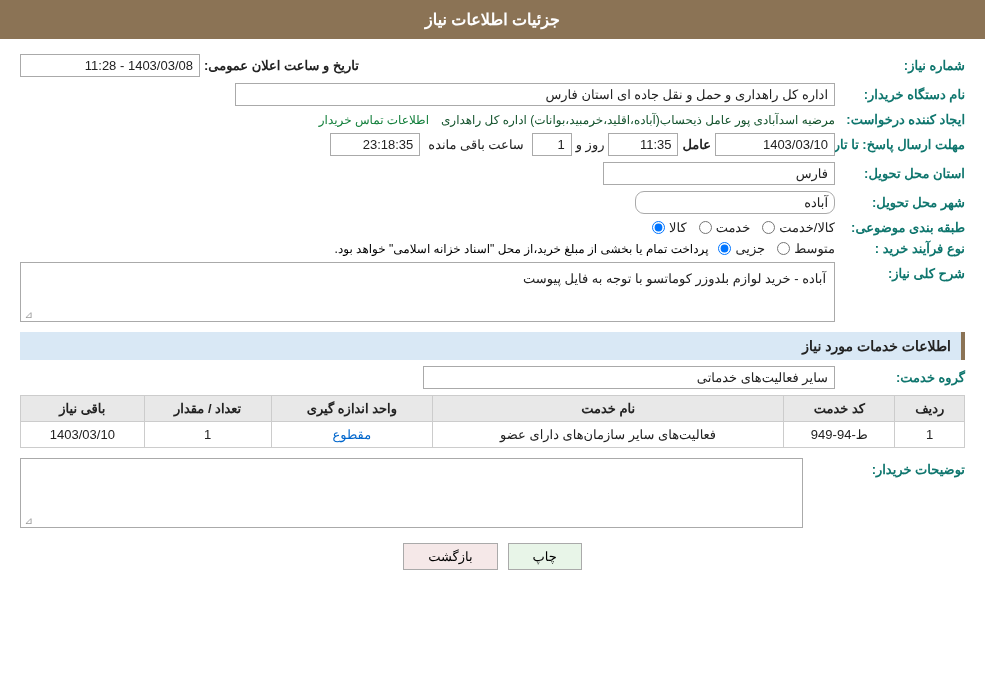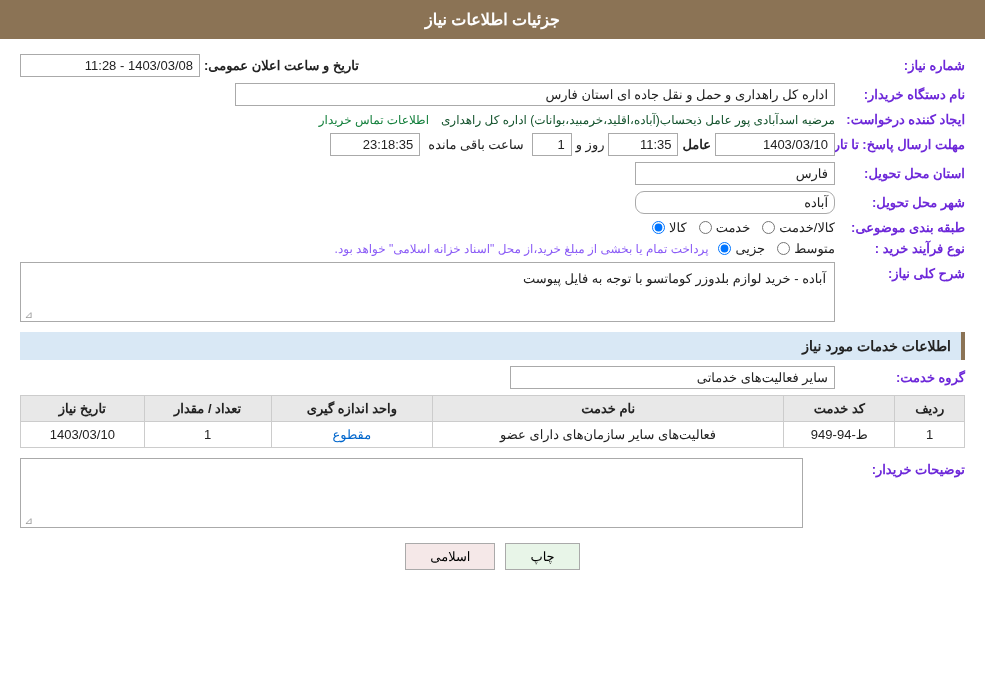--- a/index.html
+++ b/index.html
@@ -21,21 +21,21 @@
       color: #fff;
       text-align: center;
       padding: 10px 0;
       font-size: 16px;
       font-weight: bold;
     }
     .content {
       padding: 15px 20px;
     }
     .label-cell {
-      color: #6d28d9;
+      color: #0f766e;
       white-space: nowrap;
       text-align: right;
       font-weight: bold;
       width: 130px;
     }
     .input-box {
       border: 1px solid #aaa;
       background: #fff;
       padding: 3px 6px;
       min-height: 22px;
@@ -181,21 +181,21 @@
       <span class="inline-label">عامل</span>
       <span class="input-box" style="width:70px;">11:35</span>
       <span style="margin:0 4px;">روز و</span>
       <span class="input-box" style="width:40px;">1</span>
       <span style="margin:0 8px;">ساعت باقی مانده</span>
       <span class="input-box" style="width:90px;">23:18:35</span>
     </div>
 
     <div class="info-row" style="margin-bottom:6px;">
       <span class="label-cell">استان محل تحویل:</span>
-      <span class="input-box" style="width:200px;">فارس</span>
+      <span class="input-box" style="width:232px;">فارس</span>
     </div>
 
     <div class="info-row" style="margin-bottom:6px;">
       <span class="label-cell">شهر محل تحویل:</span>
       <span class="input-box" style="width:200px;border-radius:9px;">آباده</span>
     </div>
 
     <div class="info-row" style="margin-bottom:6px;">
       <span class="label-cell">طبقه بندی موضوعی:</span>
       <div class="radio-group">
@@ -219,49 +219,49 @@
       <div class="radio-group">
         <div class="radio-item">
           <span>متوسط</span>
           <input type="radio" name="purchase_type" style="">
         </div>
         <div class="radio-item">
           <span>جزیی</span>
           <input type="radio" name="purchase_type" checked="" style="">
         </div>
       </div>
-      <span style="margin-right:10px; font-size:12px; color:#8b5cf6;">پرداخت تمام یا بخشی از مبلغ خرید،از محل "اسناد خزانه اسلامی" خواهد بود.</span>
+      <span style="margin-right:10px; font-size:12px; color:#000000;">پرداخت تمام یا بخشی از مبلغ خرید،از محل "اسناد خزانه اسلامی" خواهد بود.</span>
     </div>
 
     <div class="info-row" style="margin-bottom:6px; align-items:flex-start;">
       <span class="label-cell" style="font-weight:bold; padding-top:4px;">شرح کلی نیاز:</span>
       <div class="textarea-container" style="flex:1; position:relative;">
         <div style="direction:rtl; text-align:right; padding:4px;">آباده - خرید لوازم بلدوزر کوماتسو با توجه به فایل پیوست</div>
         <span class="resize-handle">⊿</span>
       </div>
     </div>
 
     <div class="section-header">
       <span>اطلاعات خدمات مورد نیاز</span>
     </div>
 
     <div class="info-row" style="margin-bottom:6px;">
       <span class="label-cell">گروه خدمت:</span>
-      <span class="input-box" style="width:325px;padding-left:40px;">سایر فعالیت‌های خدماتی</span>
+      <span class="input-box" style="width:412px;padding-left:40px;">سایر فعالیت‌های خدماتی</span>
     </div>
 
     <table class="service-table">
       <thead>
         <tr>
           <th>ردیف</th>
           <th>کد خدمت</th>
           <th>نام خدمت</th>
           <th>واحد اندازه گیری</th>
           <th>تعداد / مقدار</th>
-          <th>تاریخ نیاز</th>
+          <th>باقی نیاز</th>
         </tr>
       </thead>
       <tbody id="services-tbody">
       <tr>
             <td>1</td>
             <td>ط-94-949</td>
             <td>فعالیت‌های سایر سازمان‌های دارای عضو</td>
             <td class="blue-text">مقطوع</td>
             <td>1</td>
             <td>1403/03/10</td>
@@ -271,18 +271,18 @@
 
     <div class="info-row" style="margin-bottom:6px; align-items:flex-start;gap:32px;">
       <span class="label-cell" style="font-weight:bold; padding-top:4px;">توضیحات خریدار:</span>
       <div class="textarea-container" style="flex:1; min-height:70px; position:relative;">
         <div style="padding:4px;"></div>
         <span class="resize-handle">⊿</span>
       </div>
     </div>
 
     <div class="btn-row">
-      <button class="btn btn-back">اسلامی</button>
+      <button class="btn btn-back">بازگشت</button>
       <button class="btn btn-print">چاپ</button>
     </div>
 
   </div>
 </div>
 
 </body></html>

